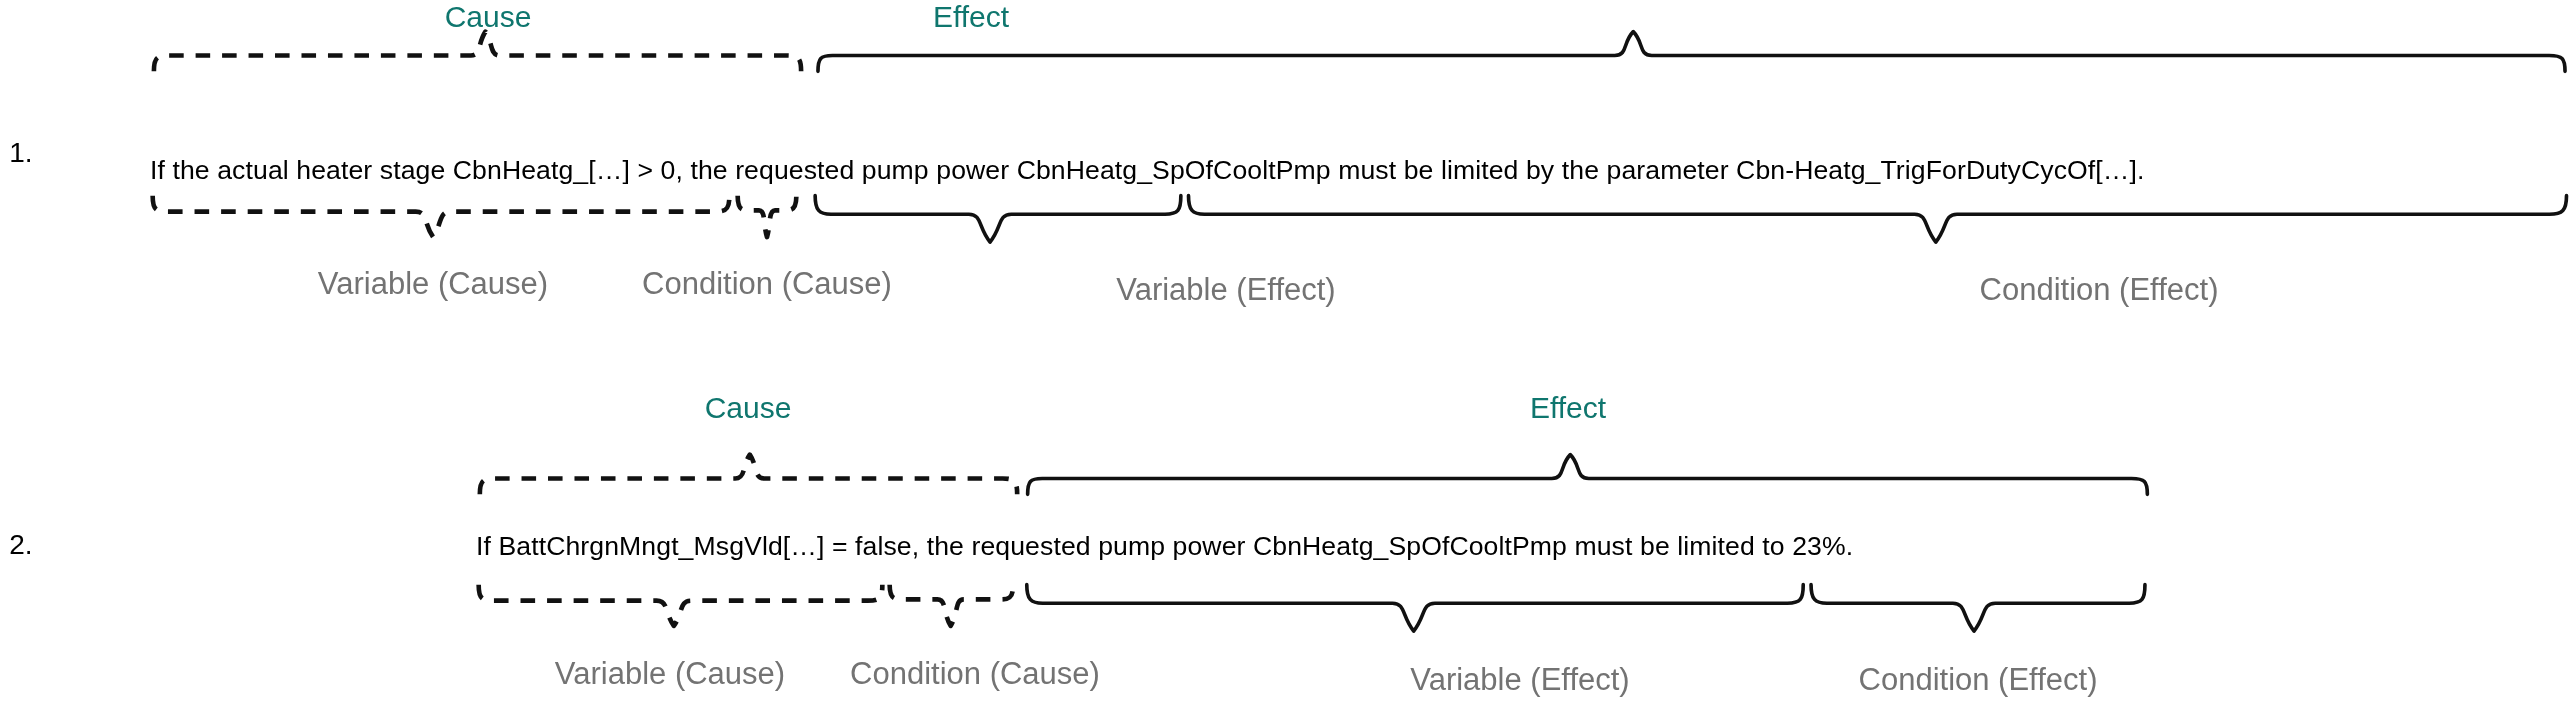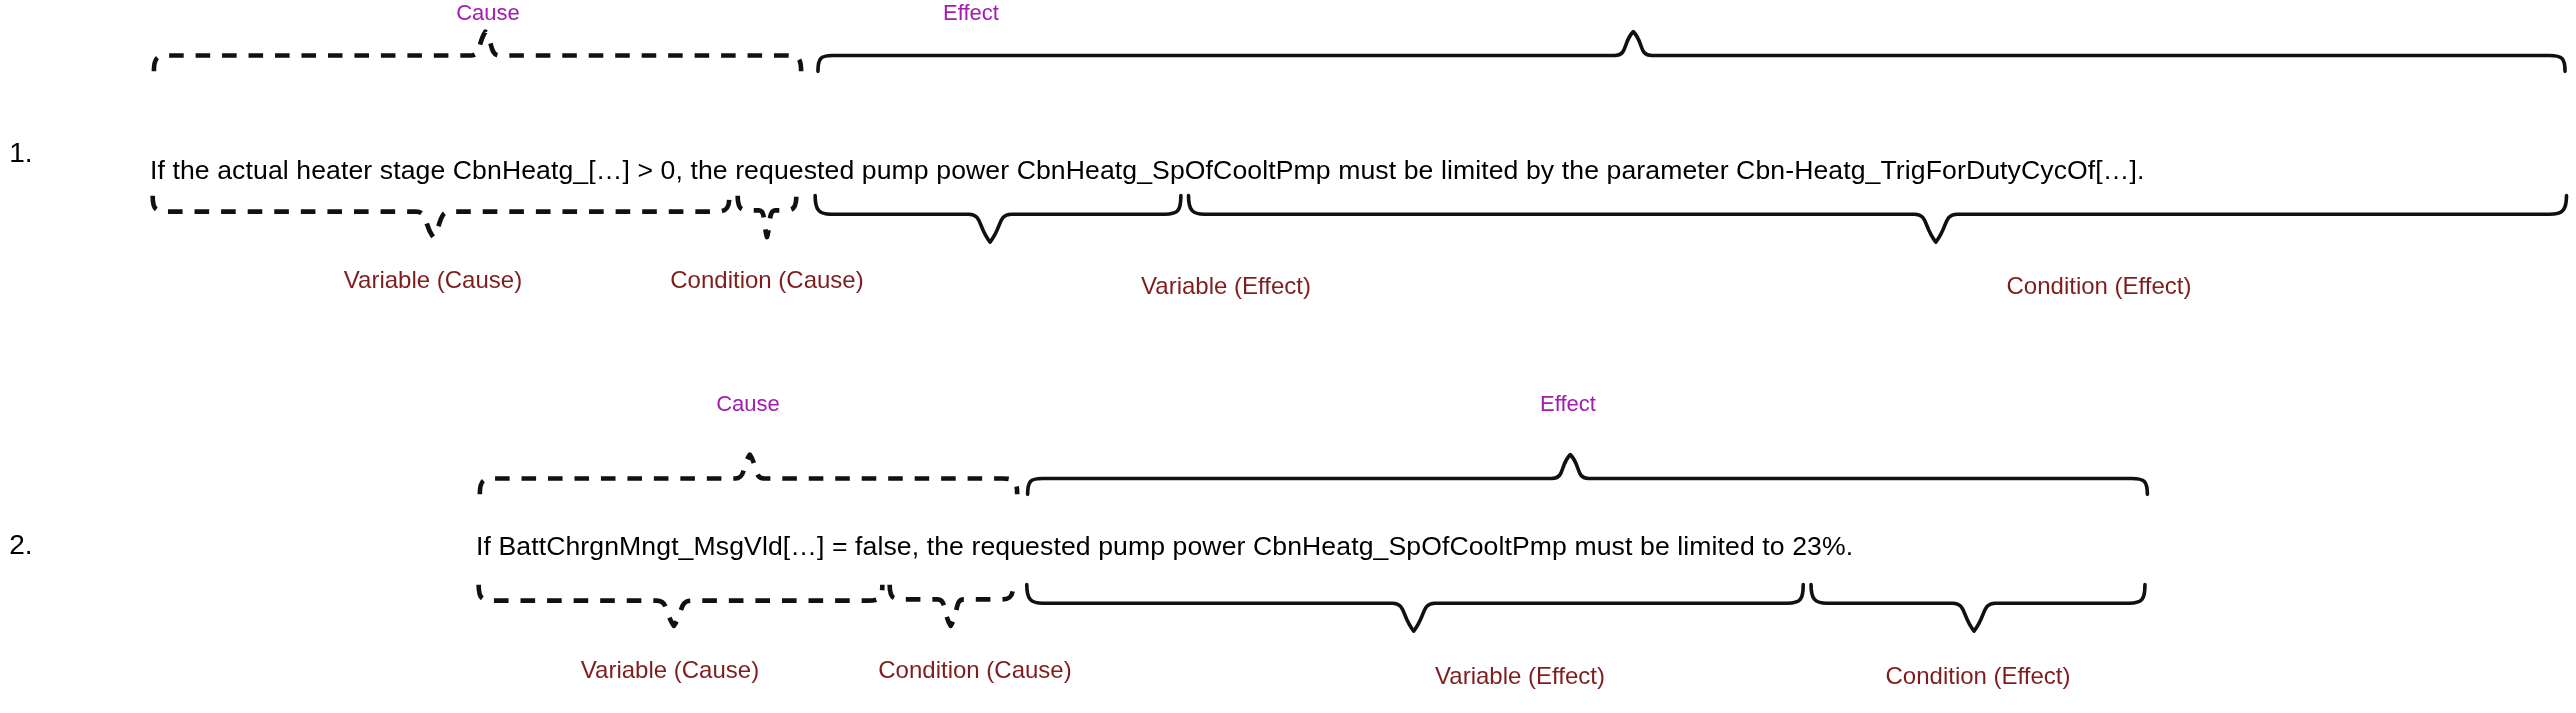--- a/index.html
+++ b/index.html
@@ -31,32 +31,32 @@
   .sentence {
     position: absolute;
     font-size: 26.6px;
     line-height: 1;
     letter-spacing: 0.1px;
     white-space: nowrap;
     color: #000;
   }
   .group-label {
     position: absolute;
-    font-size: 22px;
+    font-size: 30px;
     line-height: 1;
     white-space: nowrap;
-    color: #a21caf;
+    color: #0f766e;
     transform: translateX(-50%);
   }
   .sub-label {
     position: absolute;
-    font-size: 24px;
+    font-size: 31px;
     line-height: 1;
     white-space: nowrap;
-    color: #7f1d1d;
+    color: #737373;
     transform: translateX(-50%);
   }
   svg.brace {
     position: absolute;
     overflow: visible;
   }
   svg.brace path {
     fill: none;
     stroke: #111111;
     stroke-width: 5.5;

